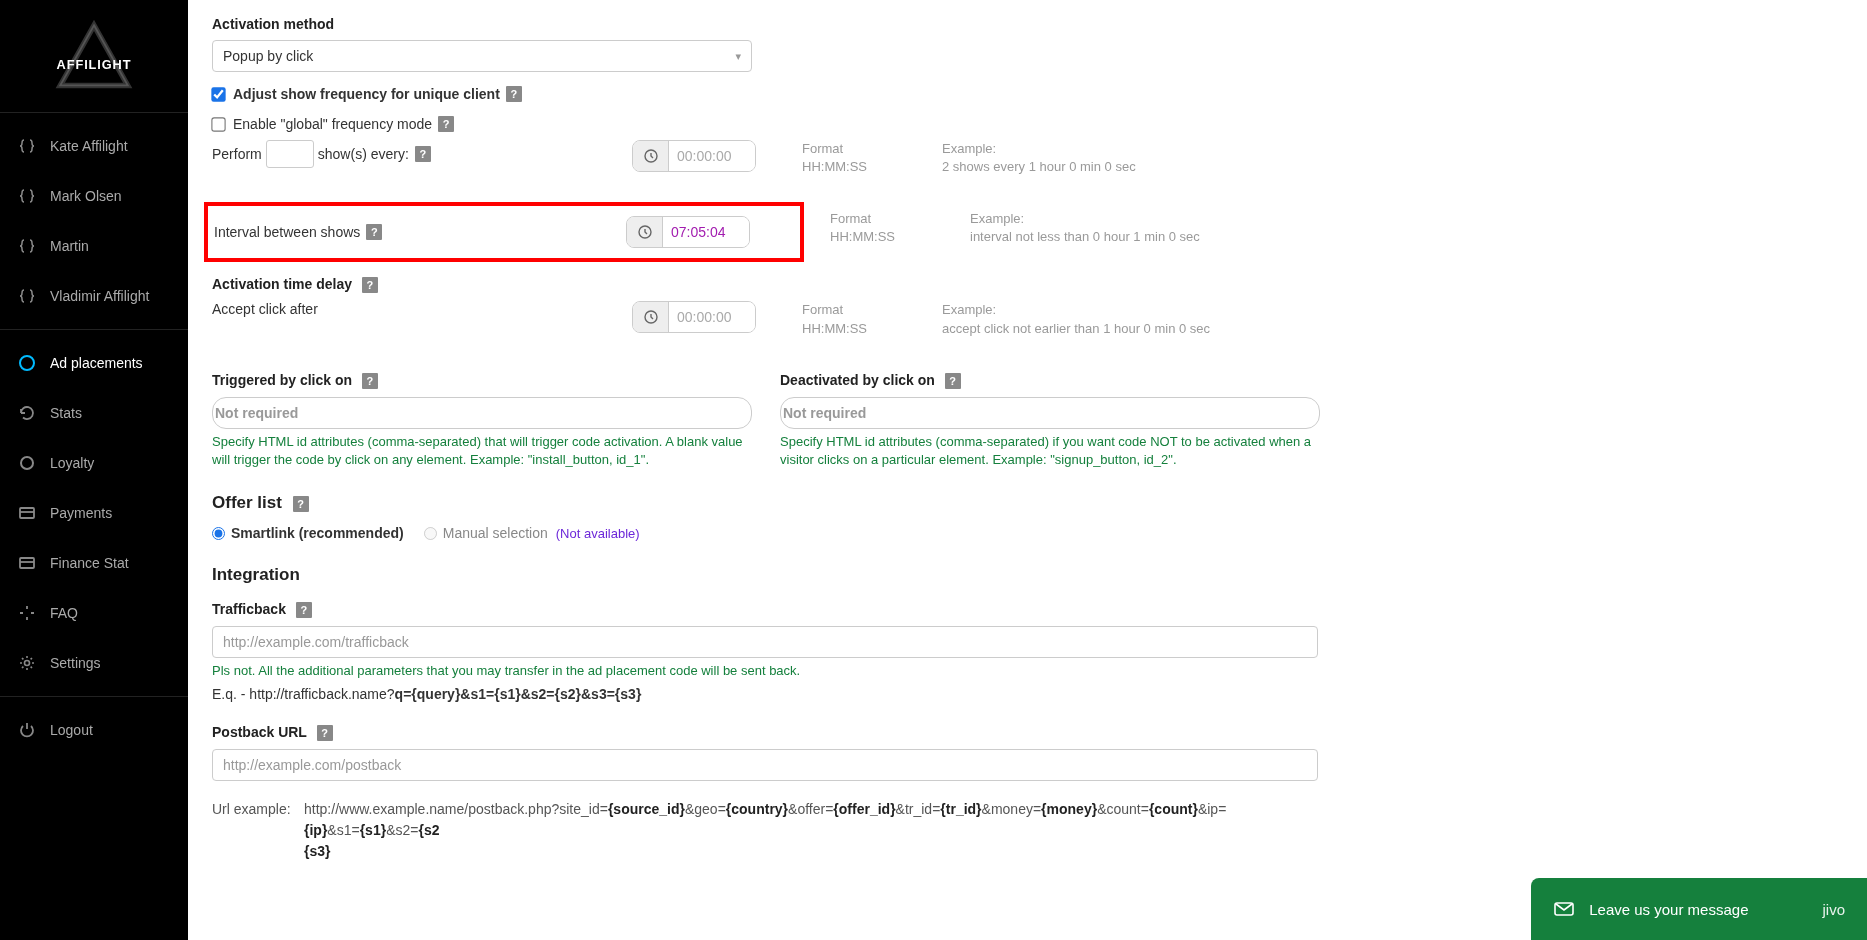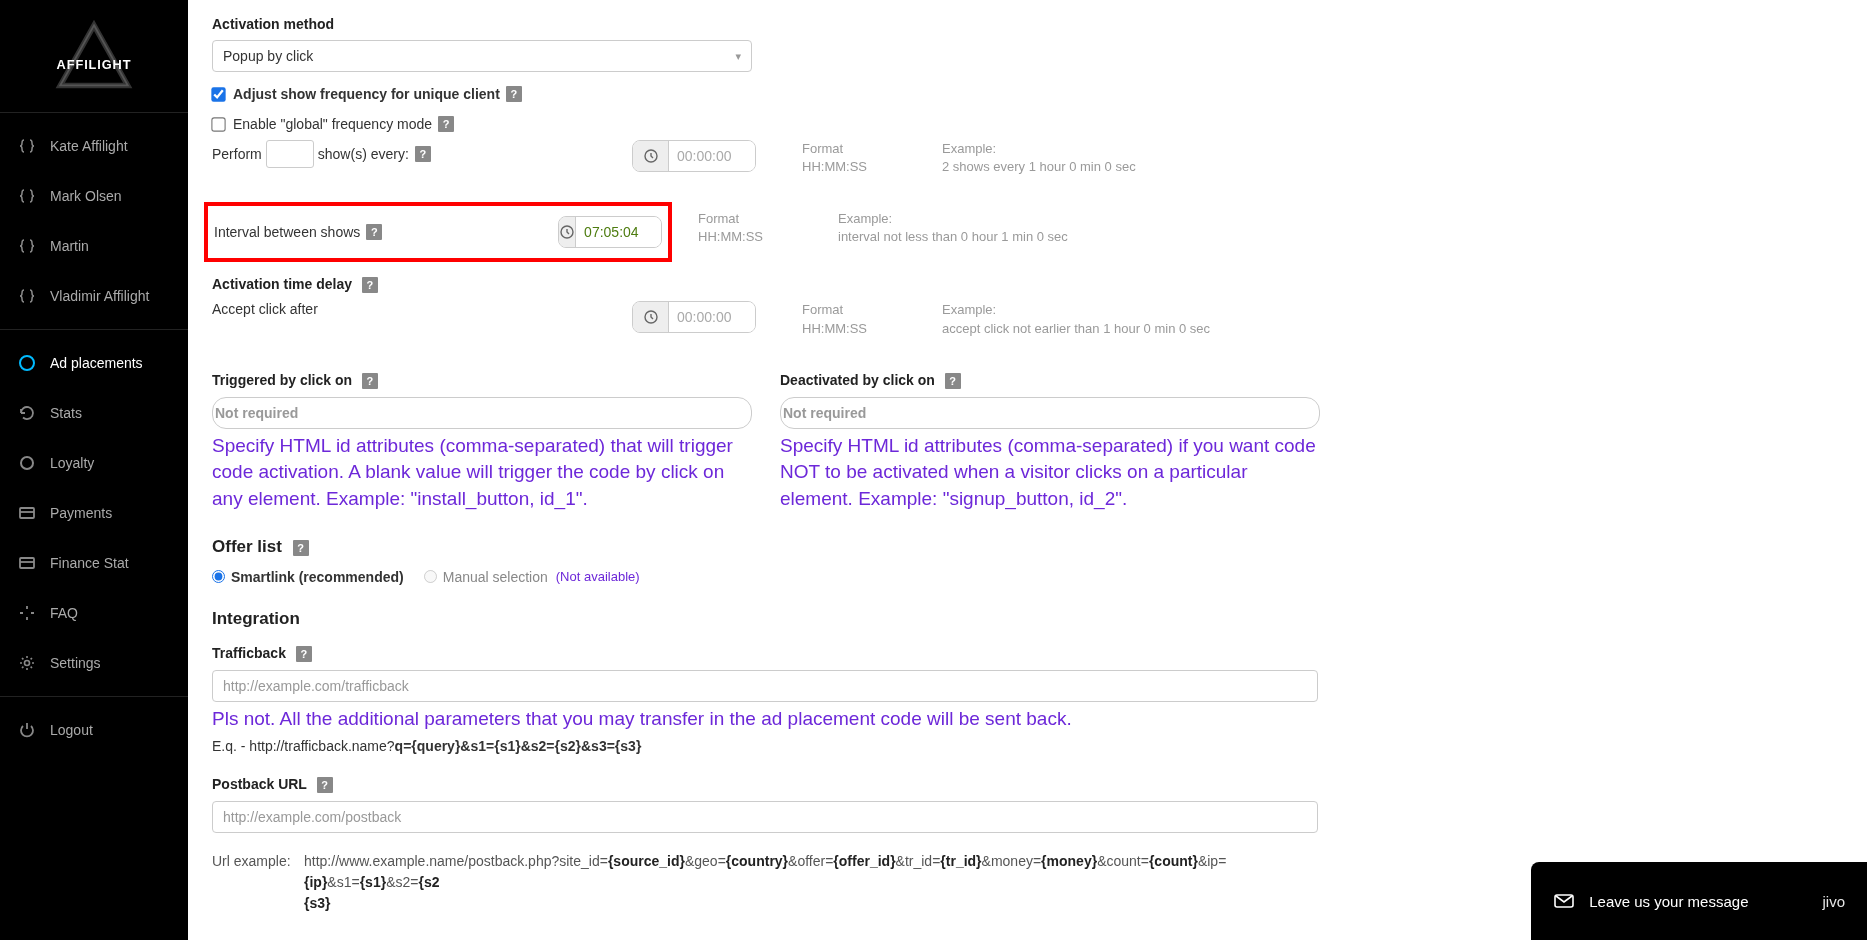--- a/index.html
+++ b/index.html
@@ -27,39 +27,39 @@
 .row .mid { width: 170px; }
 .row .col2 { width: 140px; }
 .row .col3 { flex: 1; }
 .time-input { display: inline-flex; border: 1px solid #ccc; border-radius: 8px; overflow: hidden; height: 32px; }
 .time-input .pre { width: 36px; background: #eee; display: flex; align-items: center; justify-content: center; color: #555; border-right: 1px solid #ccc; }
 .time-input input { border: none; width: 86px; padding: 4px 8px; font-size: 14px; color: #555; outline: none; }
 .time-input input::placeholder { color: #aaa; }
 .num-input { width: 48px; height: 28px; border: 1px solid #ccc; border-radius: 3px; margin: 0 4px; padding: 2px 4px; }
 .hint { font-size: 13px; color: #9a9a9a; line-height: 1.4; }
 .hint .h1 { color: #9a9a9a; }
-.highlight-box { border: 4px solid red; padding: 10px 6px; margin-left: -8px; margin-top: 8px; width: 468px; }
+.highlight-box { border: 4px solid red; padding: 10px 6px; margin-left: -8px; margin-top: 8px; width: 600px; }
 .two-col { display: flex; gap: 28px; margin-top: 12px; }
 .two-col .col { flex: 1; max-width: 540px; }
 .text-input { width: 100%; height: 32px; border: 1px solid #ccc; border-radius: 14px; padding: 4px 2px; font-size: 14px; font-weight: bold; }
 .text-input::placeholder { color: #999; }
-.help-text { font-size: 19px; color: #6d28d9; margin-top: 4px; line-height: 1.4; }
+.help-text { font-size: 13px; color: #15803d; margin-top: 4px; line-height: 1.4; }
 h3.section-title { font-size: 17px; font-weight: bold; margin: 24px 0 12px; color: #222; }
 .radio-row { display: flex; align-items: center; gap: 20px; margin: 10px 0; }
 .radio-row label { display: inline-flex; align-items: center; cursor: pointer; font-size: 14px; }
 .radio-row input { margin-right: 6px; accent-color: #1a73e8; }
 .radio-row .na { color: #6d28d9; font-size: 13px; margin-left: -12px; }
 .wide-input { width: 100%; max-width: 1106px; height: 32px; border: 1px solid #ccc; border-radius: 4px; padding: 4px 10px; font-size: 14px; }
 .wide-input::placeholder { color: #999; }
 .url-example { display: flex; margin-top: 18px; font-size: 14px; line-height: 1.5; }
 .url-example .lbl { width: 92px; color: #555; flex-shrink: 0; }
 .url-example .val { color: #555; }
 .url-example .val b { font-weight: bold; color: #222; }
 
-.chat-widget { position: fixed; right: 0; bottom: 0; background: #000000; color: #fff; padding: 28px 22px; border-top-left-radius: 8px; display: flex; align-items: center; gap: 14px; cursor: pointer; font-size: 15px; }
+.chat-widget { position: fixed; right: 0; bottom: 0; background: #15803d; color: #fff; padding: 20px 22px; border-top-left-radius: 8px; display: flex; align-items: center; gap: 14px; cursor: pointer; font-size: 15px; }
 .chat-widget .msg { margin-right: 60px; }
 .chat-widget .mail-icon { width: 22px; height: 22px; }
 </style>
 </head>
 <body>
 
 <div class="sidebar">
   <div class="logo">
     <svg width="90" height="82" viewBox="0 0 90 90">
       <polygon points="45,8 82,74 8,74" fill="none" stroke="#333" stroke-width="6"></polygon>
@@ -228,21 +228,21 @@
         <span>Interval between shows</span>
         <span class="help">?</span>
       </div>
       <div class="time-input">
         <div class="pre">
             <svg width="16" height="16" viewBox="0 0 16 16" fill="none" stroke="#666" stroke-width="1.4">
               <circle cx="8" cy="8" r="6"></circle>
               <path d="M8 5v3l2 2"></path>
             </svg>
           </div>
-        <input type="text" style="color: #4d7c0f;" value="07:05:04">
+        <input type="text" style="color: #a21caf;" value="07:05:04">
       </div>
     </div>
     <div class="col2 hint" style="margin-left:26px;">
       <div class="h1">Format</div>
       <div>HH:MM:SS</div>
     </div>
     <div class="col3 hint">
       <div class="h1">Example:</div>
       <div>interval not less than 0 hour 1 min 0 sec</div>
     </div>

